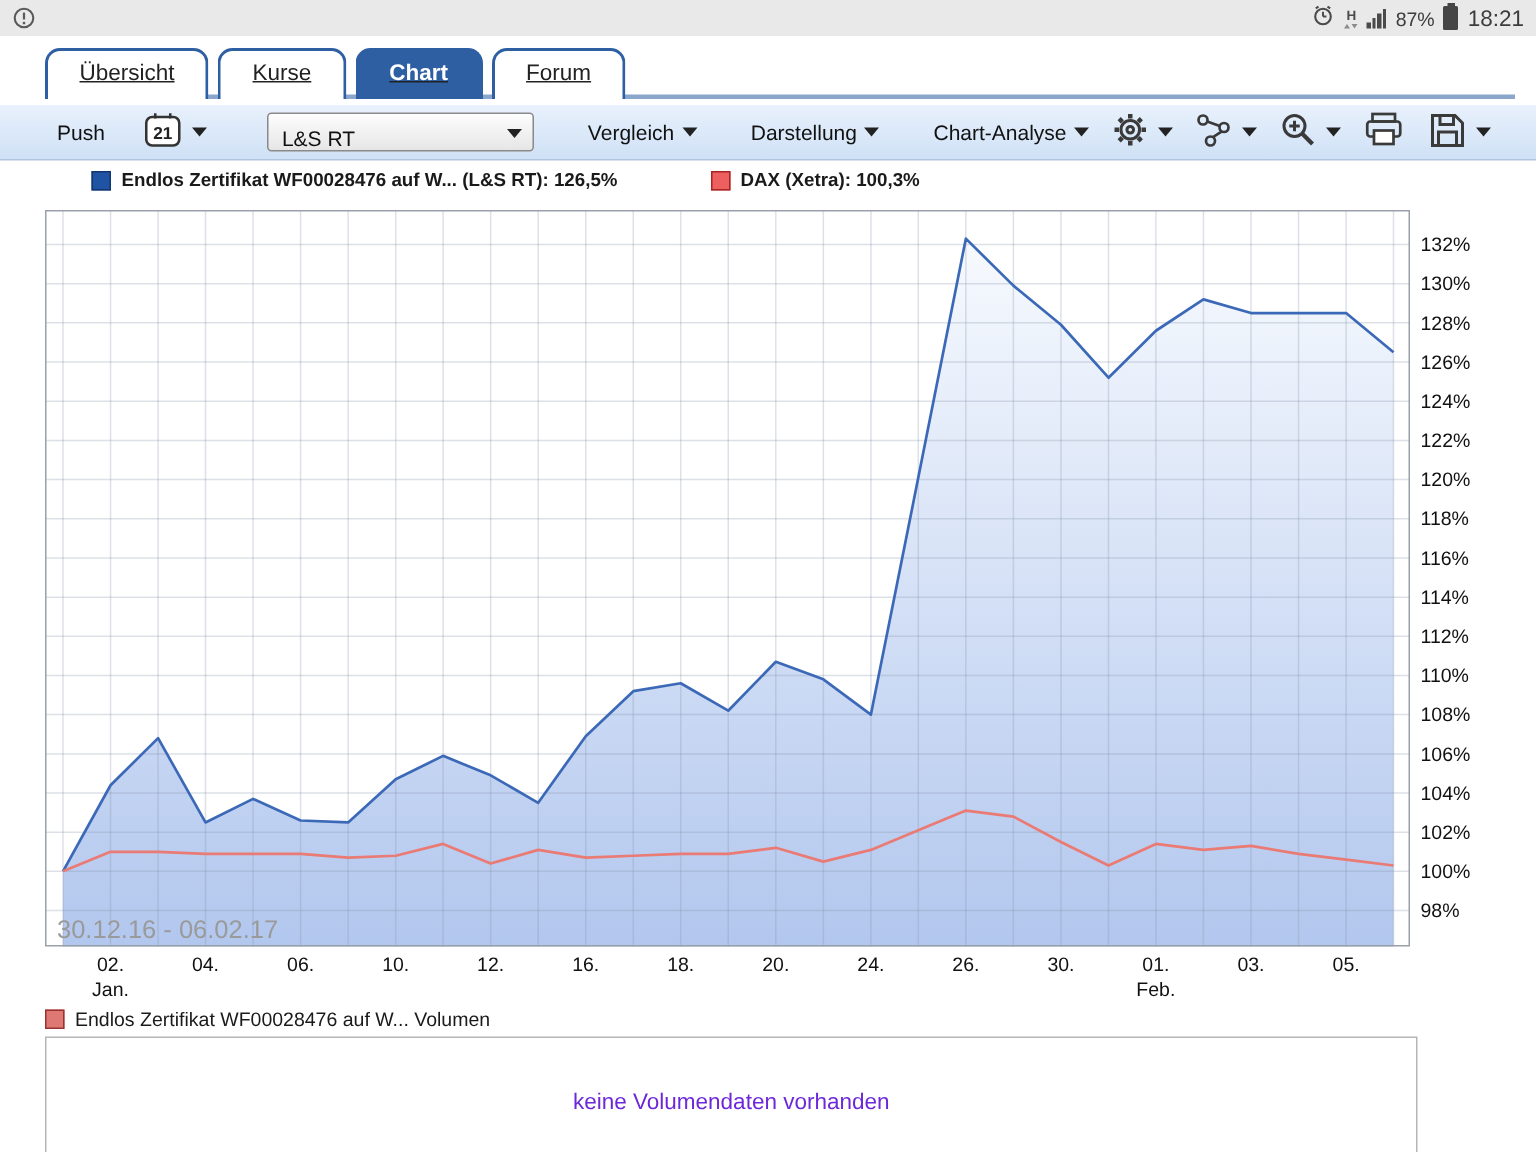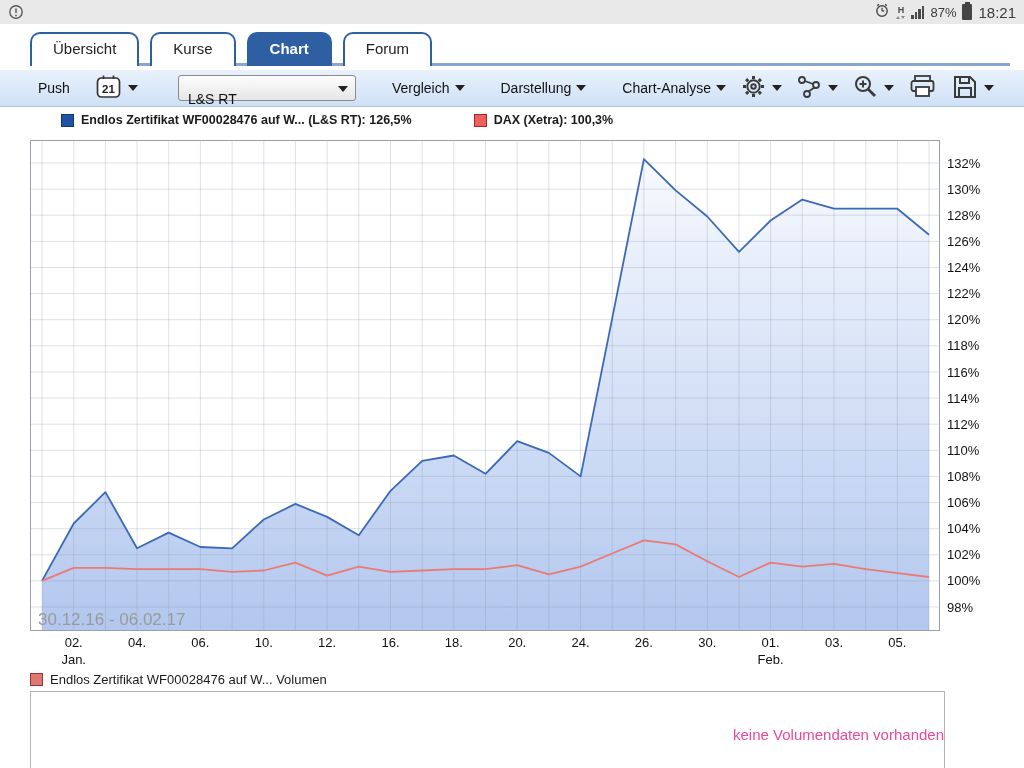--- a/index.html
+++ b/index.html
@@ -15,56 +15,56 @@
   .hnet{display:flex;flex-direction:column;align-items:center;line-height:1;}
   .hnet .h{font-size:9px;font-weight:bold;color:#4a4a4a;}
   .hnet .arr{display:flex;gap:1px;margin-top:1px;}
   .tri-up{width:0;height:0;border-left:2.5px solid transparent;border-right:2.5px solid transparent;border-bottom:3.5px solid #8a8a8a;}
   .tri-dn{width:0;height:0;border-left:2.5px solid transparent;border-right:2.5px solid transparent;border-top:3.5px solid #8a8a8a;}
   .sigbars{display:flex;align-items:flex-end;gap:1px;height:14px;}
   .sigbars i{display:block;width:2.5px;background:#4a4a4a;}
   .batt{position:relative;width:10px;height:16px;background:#454545;border-radius:1px;}
   .batt:before{content:"";position:absolute;left:2.5px;top:-2px;width:5px;height:2px;background:#454545;}
   
-  .tabrow{position:absolute;left:30px;top:32px;height:34px;display:flex;align-items:flex-end;gap:11px;}
+  .tabrow{position:absolute;left:30px;top:32px;height:34px;display:flex;align-items:flex-end;gap:6px;text-decoration:underline;}
   .tab{box-sizing:border-box;height:34px;line-height:30px;padding:0 21px;border:2px solid #2e5fa3;border-bottom:none;
     border-radius:10px 10px 0 0;background:#fff;font-size:15px;color:#222;cursor:default;}
   .tab.active{background:#2e5fa3;color:#fff;font-weight:bold;}
   .tab-underline{position:absolute;left:30px;top:63px;width:980px;height:3px;background:#8aa6cd;}
   .actions{position:absolute;right:32px;top:35px;display:flex;gap:12px;}
   .pill{height:26px;line-height:26px;padding:0 16px;border-radius:13px;color:#fff;font-size:14px;}
   .pill.depot{background:#3d6bb4;}
   .pill.kaufen{background:#0ea52d;}
   
   .toolbar{position:absolute;left:0;top:70px;width:1024px;height:37px;
     background:linear-gradient(#e9f1fc,#cfe1f6);border-bottom:1px solid #b0c5de;
     display:flex;align-items:center;box-sizing:border-box;padding:0 30px 0 38px;font-size:14px;color:#111;}
   .caret{width:0;height:0;border-left:5px solid transparent;border-right:5px solid transparent;border-top:6px solid #222;display:inline-block;margin-left:5px;vertical-align:middle;}
   .iconbtn{display:flex;align-items:center;margin-left:14px;}
   .menuitem{display:flex;align-items:center;margin-left:36px;}
   .cal{display:flex;align-items:center;margin-left:24px;}
   .select{position:relative;box-sizing:border-box;width:178px;height:26px;margin-left:40px;border:1px solid #8a8a8a;border-radius:3px;
-    background:linear-gradient(#fdfdfd,#e6e6e6);line-height:24px;padding:11px 24px 0 9px;font-size:14px;color:#111;}
+    background:linear-gradient(#fdfdfd,#e6e6e6);line-height:24px;padding:4px 24px 0 9px;font-size:14px;color:#111;}
   .select .caret{position:absolute;right:7px;top:10px;}
   .tb-icons{margin-left:auto;display:flex;align-items:center;}
   
   .legend{position:absolute;left:30px;top:113px;display:flex;align-items:center;font-size:12.5px;font-weight:bold;color:#1a1a1a;}
   .swatch{width:11px;height:11px;display:inline-block;margin-right:7px;}
   .sw-blue{background:#2053a4;border:1.5px solid #12366e;}
   .sw-red{background:#ee5f5f;border:1.5px solid #a82525;}
   .sw-vol{background:#dd7873;border:1.5px solid #993333;}
   .legend .item2{margin-left:62px;display:flex;align-items:flex-end;}
   .legend .item1{display:flex;align-items:center;padding-left:31px;}
   
   .chartwrap{position:absolute;left:30px;top:140px;width:964px;height:530px;}
   
   .vol-legend{position:absolute;left:30px;top:672px;display:flex;align-items:center;font-size:13px;color:#1a1a1a;}
   .vol-box{position:absolute;left:30px;top:691px;width:915px;height:80px;border:1px solid #b5b5b5;background:#fff;
     box-sizing:border-box;text-align:center;}
-  .vol-msg{margin-top:34px;font-size:15px;color:#ec4899;text-align:right;}
+  .vol-msg{margin-top:34px;font-size:15px;color:#6d28d9;}
   svg text{font-family:"Liberation Sans",sans-serif;}
 </style>
 </head>
 <body>
 
 <div id="screen">
 
   <div class="statusbar">
     <span class="sb-left">
       <svg width="16" height="16" viewBox="0 0 16 16">

